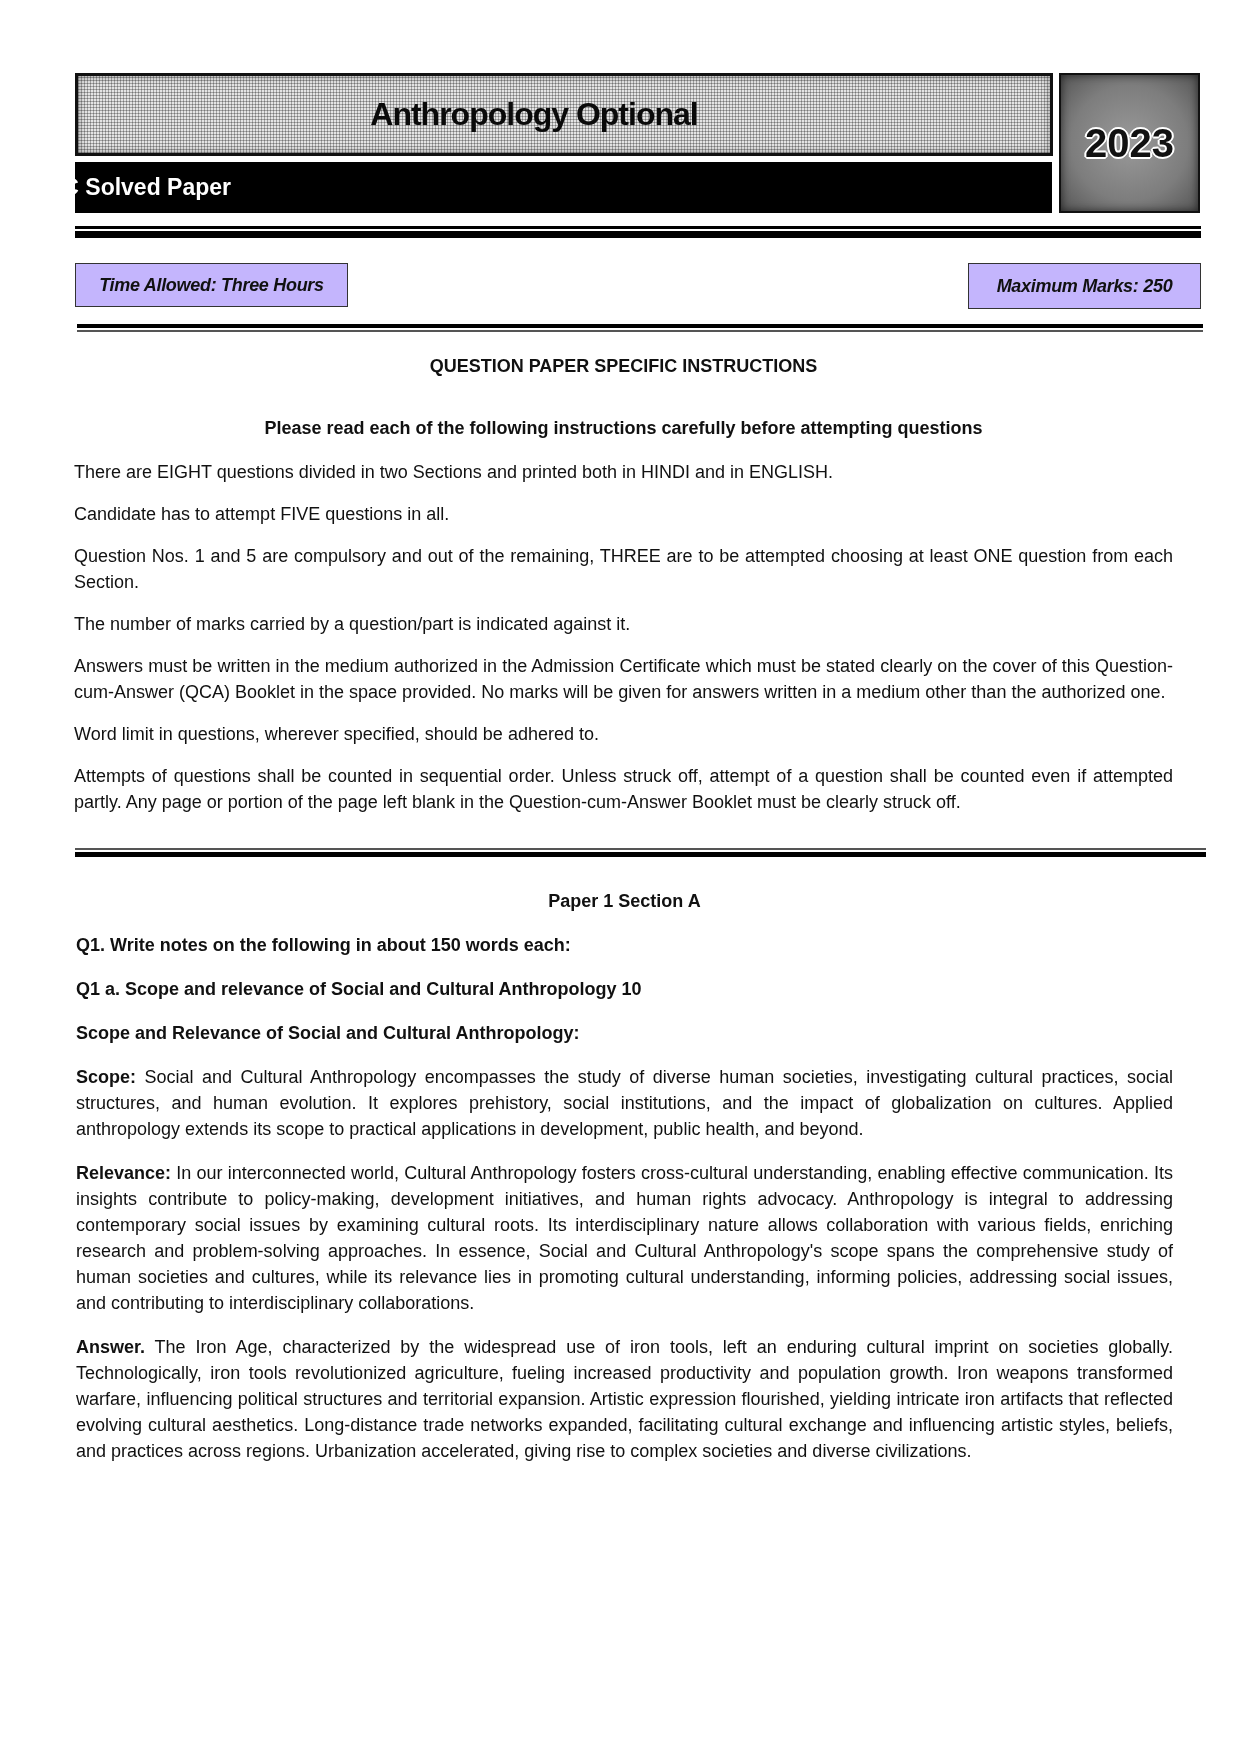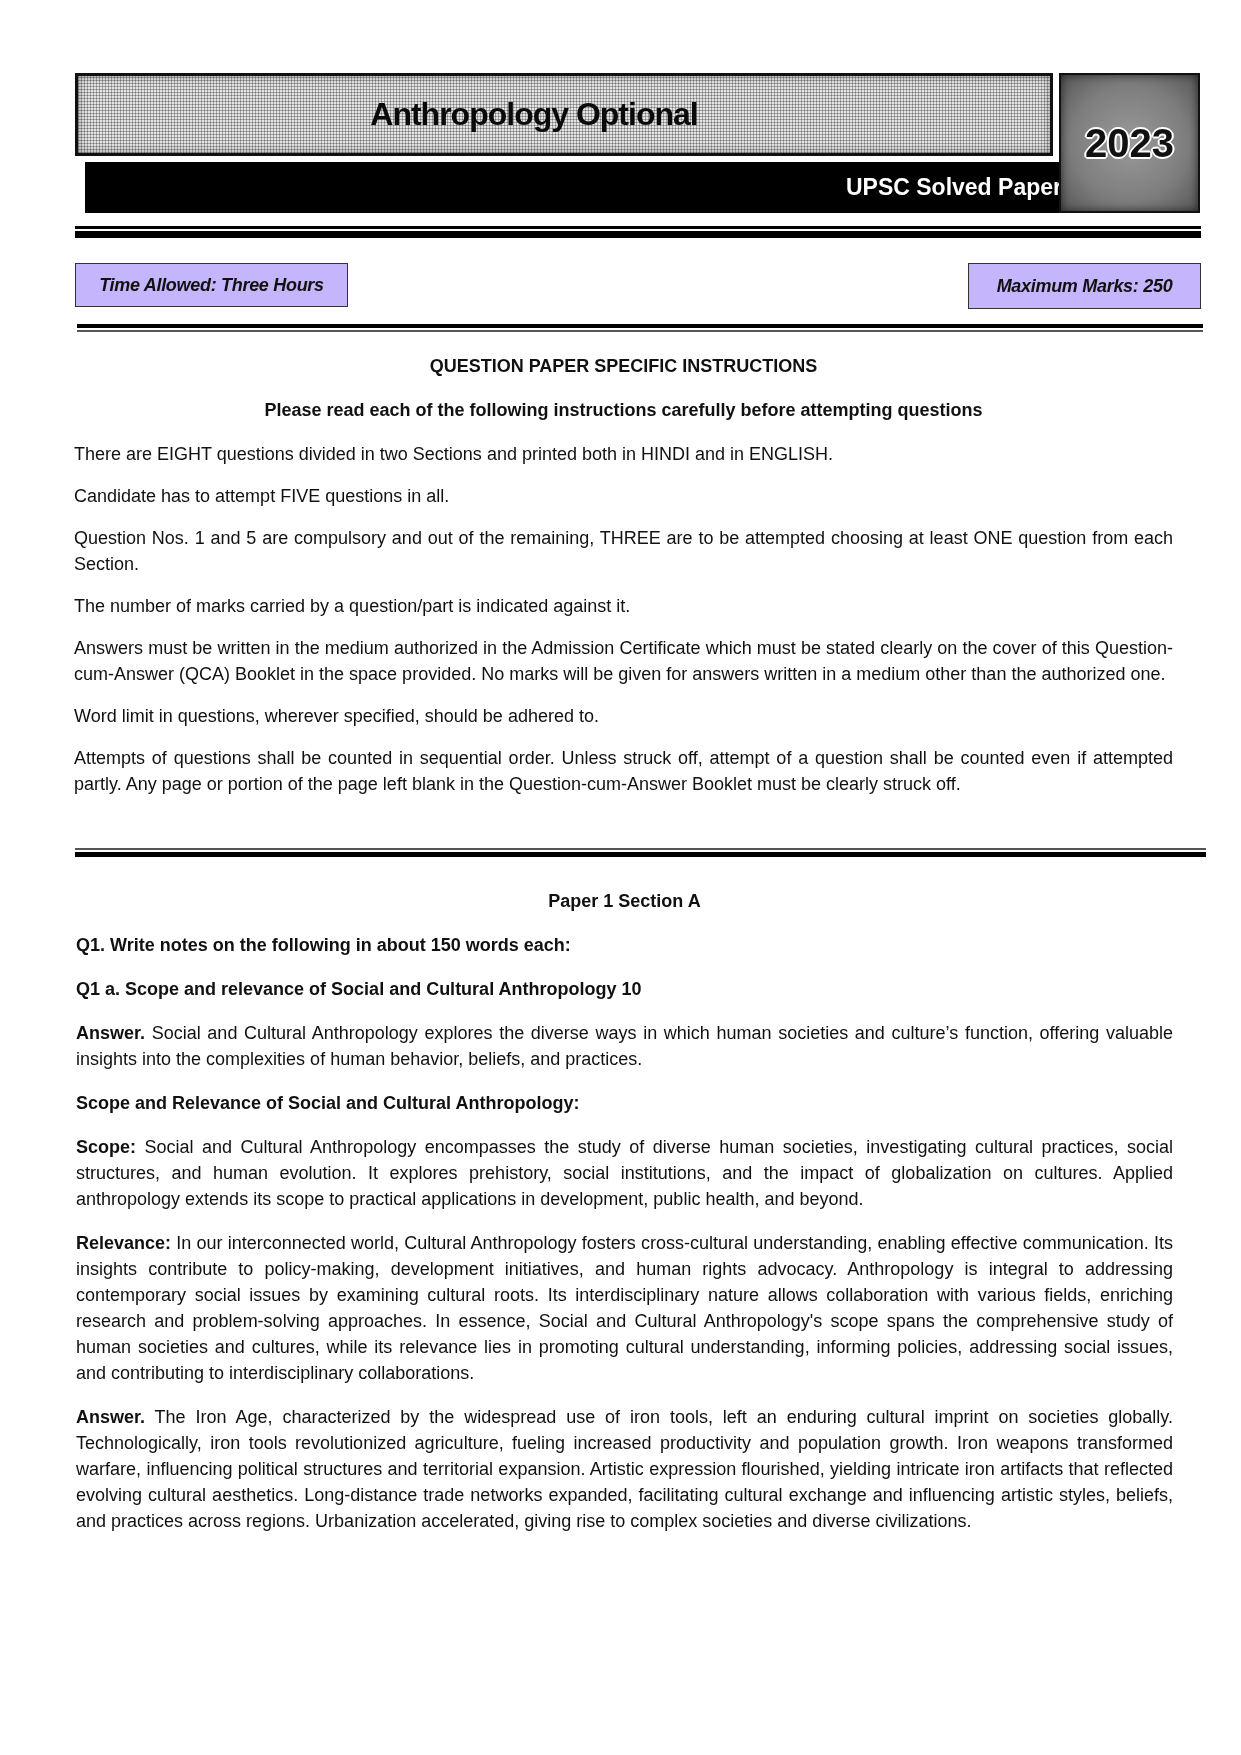--- a/index.html
+++ b/index.html
@@ -13,22 +13,22 @@
     border: 3px solid #111;
     background-color: #e4e4e4;
     background-image:
       repeating-linear-gradient(0deg, rgba(0,0,0,0.28) 0 1px, transparent 1px 3px),
       repeating-linear-gradient(90deg, rgba(0,0,0,0.28) 0 1px, transparent 1px 3px);
     box-shadow: inset 0 0 10px rgba(0,0,0,0.35);
     display: flex; align-items: center; justify-content: center;
   }
   .title-text { font-size: 32px; font-weight: bold; letter-spacing: -1px; color: #0a0a0a; margin-left: -60px; }
   .black-bar {
-    left: 85px; top: 162px; width: 977px; height: 51px; background: #000;
-    display: flex; align-items: center; justify-content: flex-end;
+    left: 75px; top: 162px; width: 977px; height: 51px; background: #000;
+    display: flex; align-items: center; justify-content: flex-start;
   }
   .subtitle-text { color: #fff; font-size: 23px; font-weight: bold; margin-left: -60px; }
   .year-box {
     left: 1059px; top: 73px; width: 137px; height: 136px;
     border: 2px solid #111;
     background: radial-gradient(ellipse at center, #9a9a9a 0%, #7d7d7d 60%, #555 100%);
     box-shadow: inset 0 0 8px rgba(0,0,0,0.6);
     display: flex; align-items: center; justify-content: center;
   }
   .year-text {
@@ -71,40 +71,39 @@
   <span>Time Allowed: Three Hours</span>
 </div>
 <div class="abs info-box" style="left:968px; width:231px; height:44px;">
   <span>Maximum Marks: 250</span>
 </div>
 
 <div class="abs" style="left:77px; top:324px; width:1126px; height:4px; background:#000;"></div>
 <div class="abs" style="left:77px; top:330px; width:1126px; height:2px; background:#555;"></div>
 
 <div class="abs content" style="top:353px;">
-  <p class="p center bold" style="margin-bottom:18px;">QUESTION PAPER SPECIFIC INSTRUCTIONS</p>
+  <p class="p center bold" style="margin-bottom:36px;">QUESTION PAPER SPECIFIC INSTRUCTIONS</p>
   <p class="p center bold" style="margin-bottom:18px;">Please read each of the following instructions carefully before attempting questions</p>
   <p class="p" style="margin-bottom:16px;">There are EIGHT questions divided in two Sections and printed both in HINDI and in ENGLISH.</p>
   <p class="p" style="margin-bottom:16px;">Candidate has to attempt FIVE questions in all.</p>
   <p class="p" style="margin-bottom:16px;">Question Nos. 1 and 5 are compulsory and out of the remaining, THREE are to be attempted choosing at least ONE question from each Section.</p>
   <p class="p" style="margin-bottom:16px;">The number of marks carried by a question/part is indicated against it.</p>
   <p class="p" style="margin-bottom:16px;">Answers must be written in the medium authorized in the Admission Certificate which must be stated clearly on the cover of this Question-cum-Answer (QCA) Booklet in the space provided. No marks will be given for answers written in a medium other than the authorized one.</p>
   <p class="p" style="margin-bottom:16px;">Word limit in questions, wherever specified, should be adhered to.</p>
   <p class="p">Attempts of questions shall be counted in sequential order. Unless struck off, attempt of a question shall be counted even if attempted partly. Any page or portion of the page left blank in the Question-cum-Answer Booklet must be clearly struck off.</p>
 </div>
 
 <div class="abs" style="left:75px; top:848px; width:1131px; height:2px; background:#555;"></div>
 <div class="abs" style="left:75px; top:852px; width:1131px; height:5px; background:#000;"></div>
 
 <div class="abs content" style="top:888px; left:76px; width:1097px;">
   <p class="p center bold" style="margin-bottom:18px;">Paper 1 Section A</p>
   <p class="p bold" style="margin-bottom:18px;">Q1. Write notes on the following in about 150 words each:</p>
   <p class="p bold" style="margin-bottom:18px;">Q1 a. Scope and relevance of Social and Cultural Anthropology 10</p>
 
-  <p class="p" style="margin-bottom:18px;"><span class="bold">Answer.</span><span> Social and Cultural Anthropology explores the diverse ways in which human societies and culture’s function, offering valuable insights into the complexities of human behavior, beliefs, and practices.</span></p>
 
   <p class="p bold" style="margin-bottom:18px;">Scope and Relevance of Social and Cultural Anthropology:</p>
 
   <p class="p" style="margin-bottom:18px;"><span class="bold">Scope:</span><span> Social and Cultural Anthropology encompasses the study of diverse human societies, investigating cultural practices, social structures, and human evolution. It explores prehistory, social institutions, and the impact of globalization on cultures. Applied anthropology extends its scope to practical applications in development, public health, and beyond.</span></p>
 
   <p class="p" style="margin-bottom:18px;"><span class="bold">Relevance:</span><span> In our interconnected world, Cultural Anthropology fosters cross-cultural understanding, enabling effective communication. Its insights contribute to policy-making, development initiatives, and human rights advocacy. Anthropology is integral to addressing contemporary social issues by examining cultural roots. Its interdisciplinary nature allows collaboration with various fields, enriching research and problem-solving approaches. In essence, Social and Cultural Anthropology's scope spans the comprehensive study of human societies and cultures, while its relevance lies in promoting cultural understanding, informing policies, addressing social issues, and contributing to interdisciplinary collaborations.</span></p>
 
 
   <p class="p"><span class="bold">Answer.</span><span> The Iron Age, characterized by the widespread use of iron tools, left an enduring cultural imprint on societies globally. Technologically, iron tools revolutionized agriculture, fueling increased productivity and population growth. Iron weapons transformed warfare, influencing political structures and territorial expansion. Artistic expression flourished, yielding intricate iron artifacts that reflected evolving cultural aesthetics. Long-distance trade networks expanded, facilitating cultural exchange and influencing artistic styles, beliefs, and practices across regions. Urbanization accelerated, giving rise to complex societies and diverse civilizations.</span></p>
 </div>

